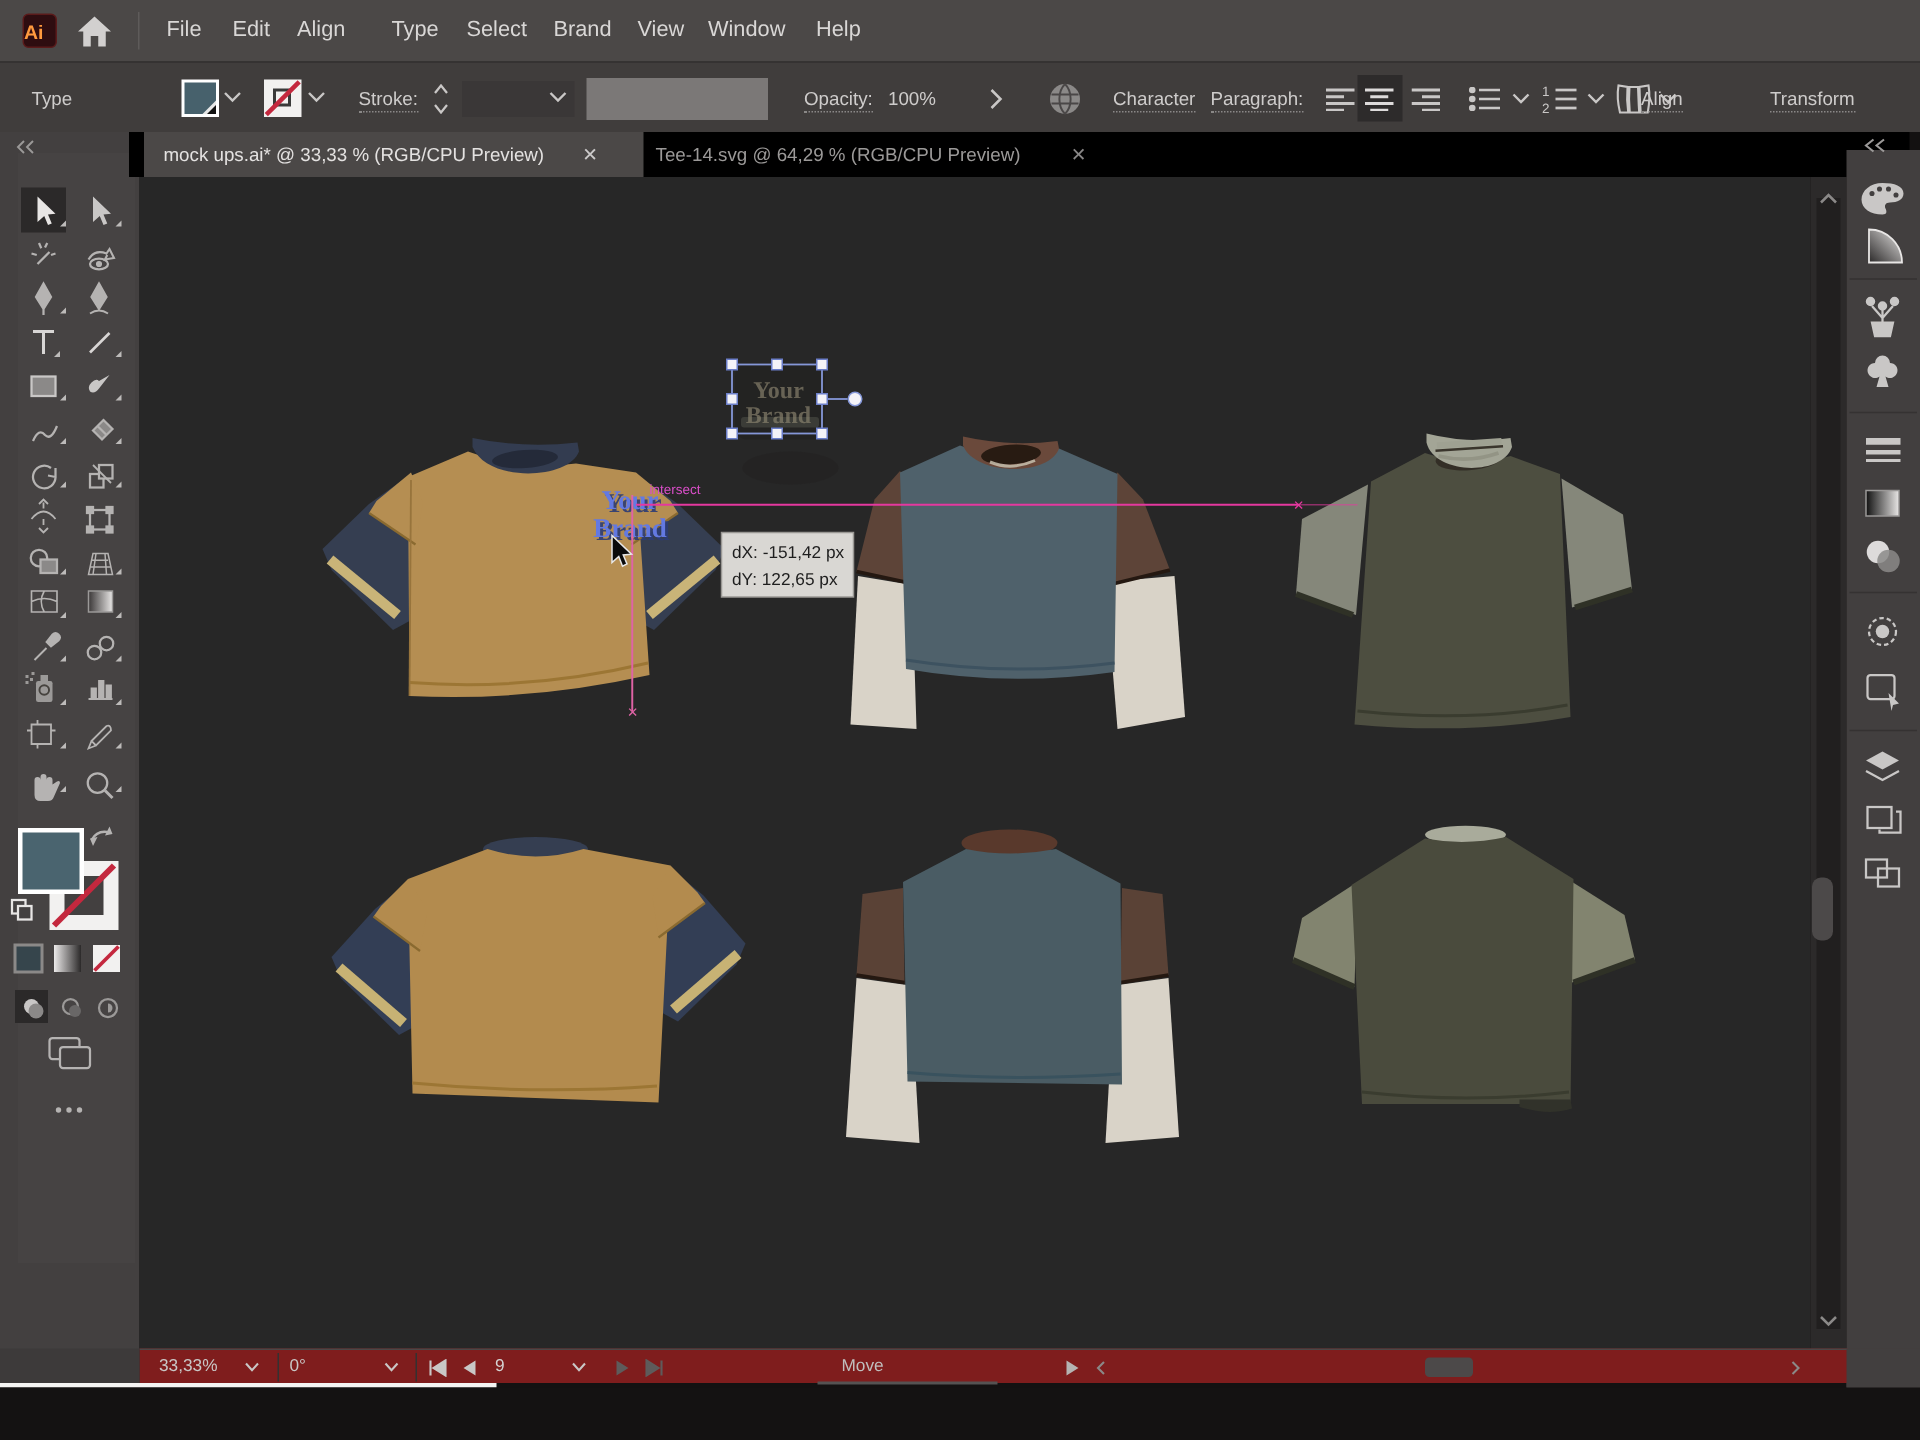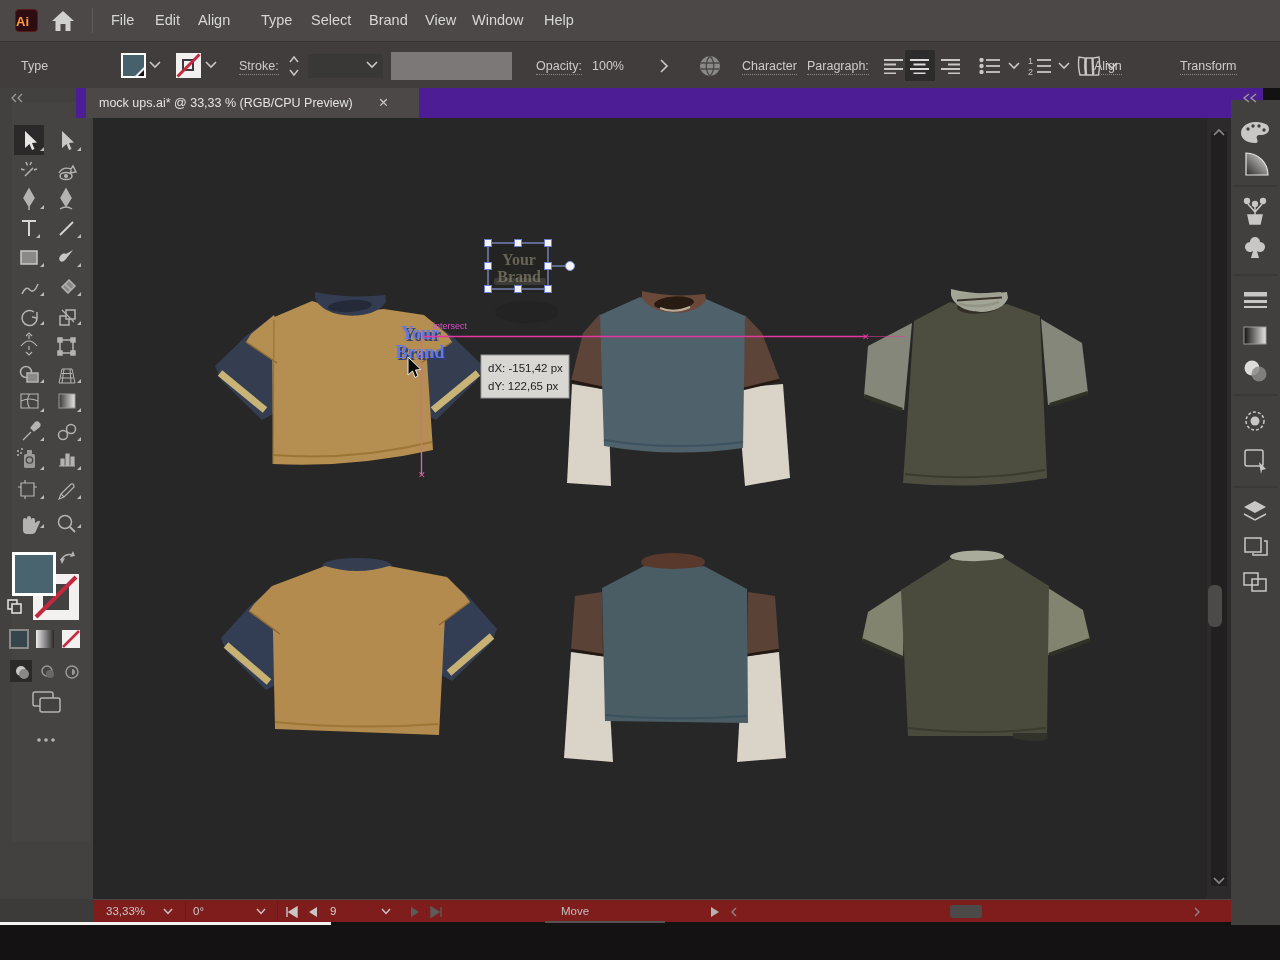--- a/index.html
+++ b/index.html
@@ -10,21 +10,21 @@
   #menubar { left:0; top:0; width:1280px; height:41px; background:#4b4847; }
   #menubar .mi { position:absolute; top:12px; font-size:14.5px; color:#d9d7d6; }
   #ailogo { left:15px; top:9px; width:23px; height:23px; background:#2e0d10; border:1px solid #5a1a1a; border-radius:4px; color:#ff9a3e; font-weight:bold; font-size:13px; text-align:left; line-height:23px; }
   #homeic { left:51px; top:10px; }
   #menusep { left:92px; top:8px; width:1px; height:25px; background:#5e5b5a; }
   
   #controlbar { left:0; top:41px; width:1280px; height:47px; background:#403d3c; border-top:1px solid #353232; }
   #controlbar .lbl { position:absolute; top:17px; font-size:12.5px; color:#cecccb; }
   .ulined { border-bottom:1px dotted #8a8887; padding-bottom:1px; }
   
-  #tabbar { left:76px; top:88px; width:1187px; height:30px; background:#4c1d95; }
+  #tabbar { left:86px; top:88px; width:1187px; height:30px; background:#000000; }
   #tabactive { position:absolute; left:10px; top:0; width:333px; height:30px; background:#4b4847; color:#e4e2e1; font-size:12.5px; line-height:30px; padding-left:13px; }
   #tabinactive { position:absolute; left:343px; top:0; width:405px; height:30px; color:#9b9998; font-size:12.5px; line-height:30px; padding-left:8px; }
   
   #leftdock { left:0; top:88px; width:93px; height:836px; background:#434040; }
   #leftpanel { position:absolute; left:12px; top:14px; width:78px; height:740px; background:#464343; }
   
   #canvas { left:93px; top:118px; width:1114px; height:782px; background:#272727; }
   
   #vscroll { left:1207px; top:118px; width:24px; height:782px; background:#2c2a2a; }
   #vtrack { position:absolute; left:4px; top:14px; width:16px; height:754px; background:#211f1f; }
@@ -306,20 +306,21 @@
       <rect x="40" y="610" width="20" height="14" rx="2" fill="#434040"></rect>
     </g>
     <circle cx="39" cy="652" r="1.8" fill="#b5b3b2"></circle>
       <circle cx="46" cy="652" r="1.8" fill="#b5b3b2"></circle>
       <circle cx="53" cy="652" r="1.8" fill="#b5b3b2"></circle>
   </svg>
   </div>
 
   <div class="abs" id="tabbar">
     <div id="tabactive">mock ups.ai* @ 33,33 % (RGB/CPU Preview) <span style="margin-left:22px;color:#cccaca;">✕</span></div>
+    <div id="tabinactive">Tee-14.svg @ 64,29 % (RGB/CPU Preview) <span style="margin-left:30px;color:#888686;">✕</span></div>
   </div>
 
   <div class="abs" id="canvas">
   <svg width="1114" height="782" viewBox="0 0 1114 782">
 
     <g>
 
       <path d="M181,198 L153,218 L122,248 L128,262 L169,302 L180,296 L185,238 Z" fill="#353e51"></path>
       <path d="M331,198 L359,218 L390,248 L384,262 L343,302 L332,296 L327,238 Z" fill="#353e51"></path>
       <line x1="127" y1="255" x2="172" y2="292" stroke="#c9b478" stroke-width="7"></line>

